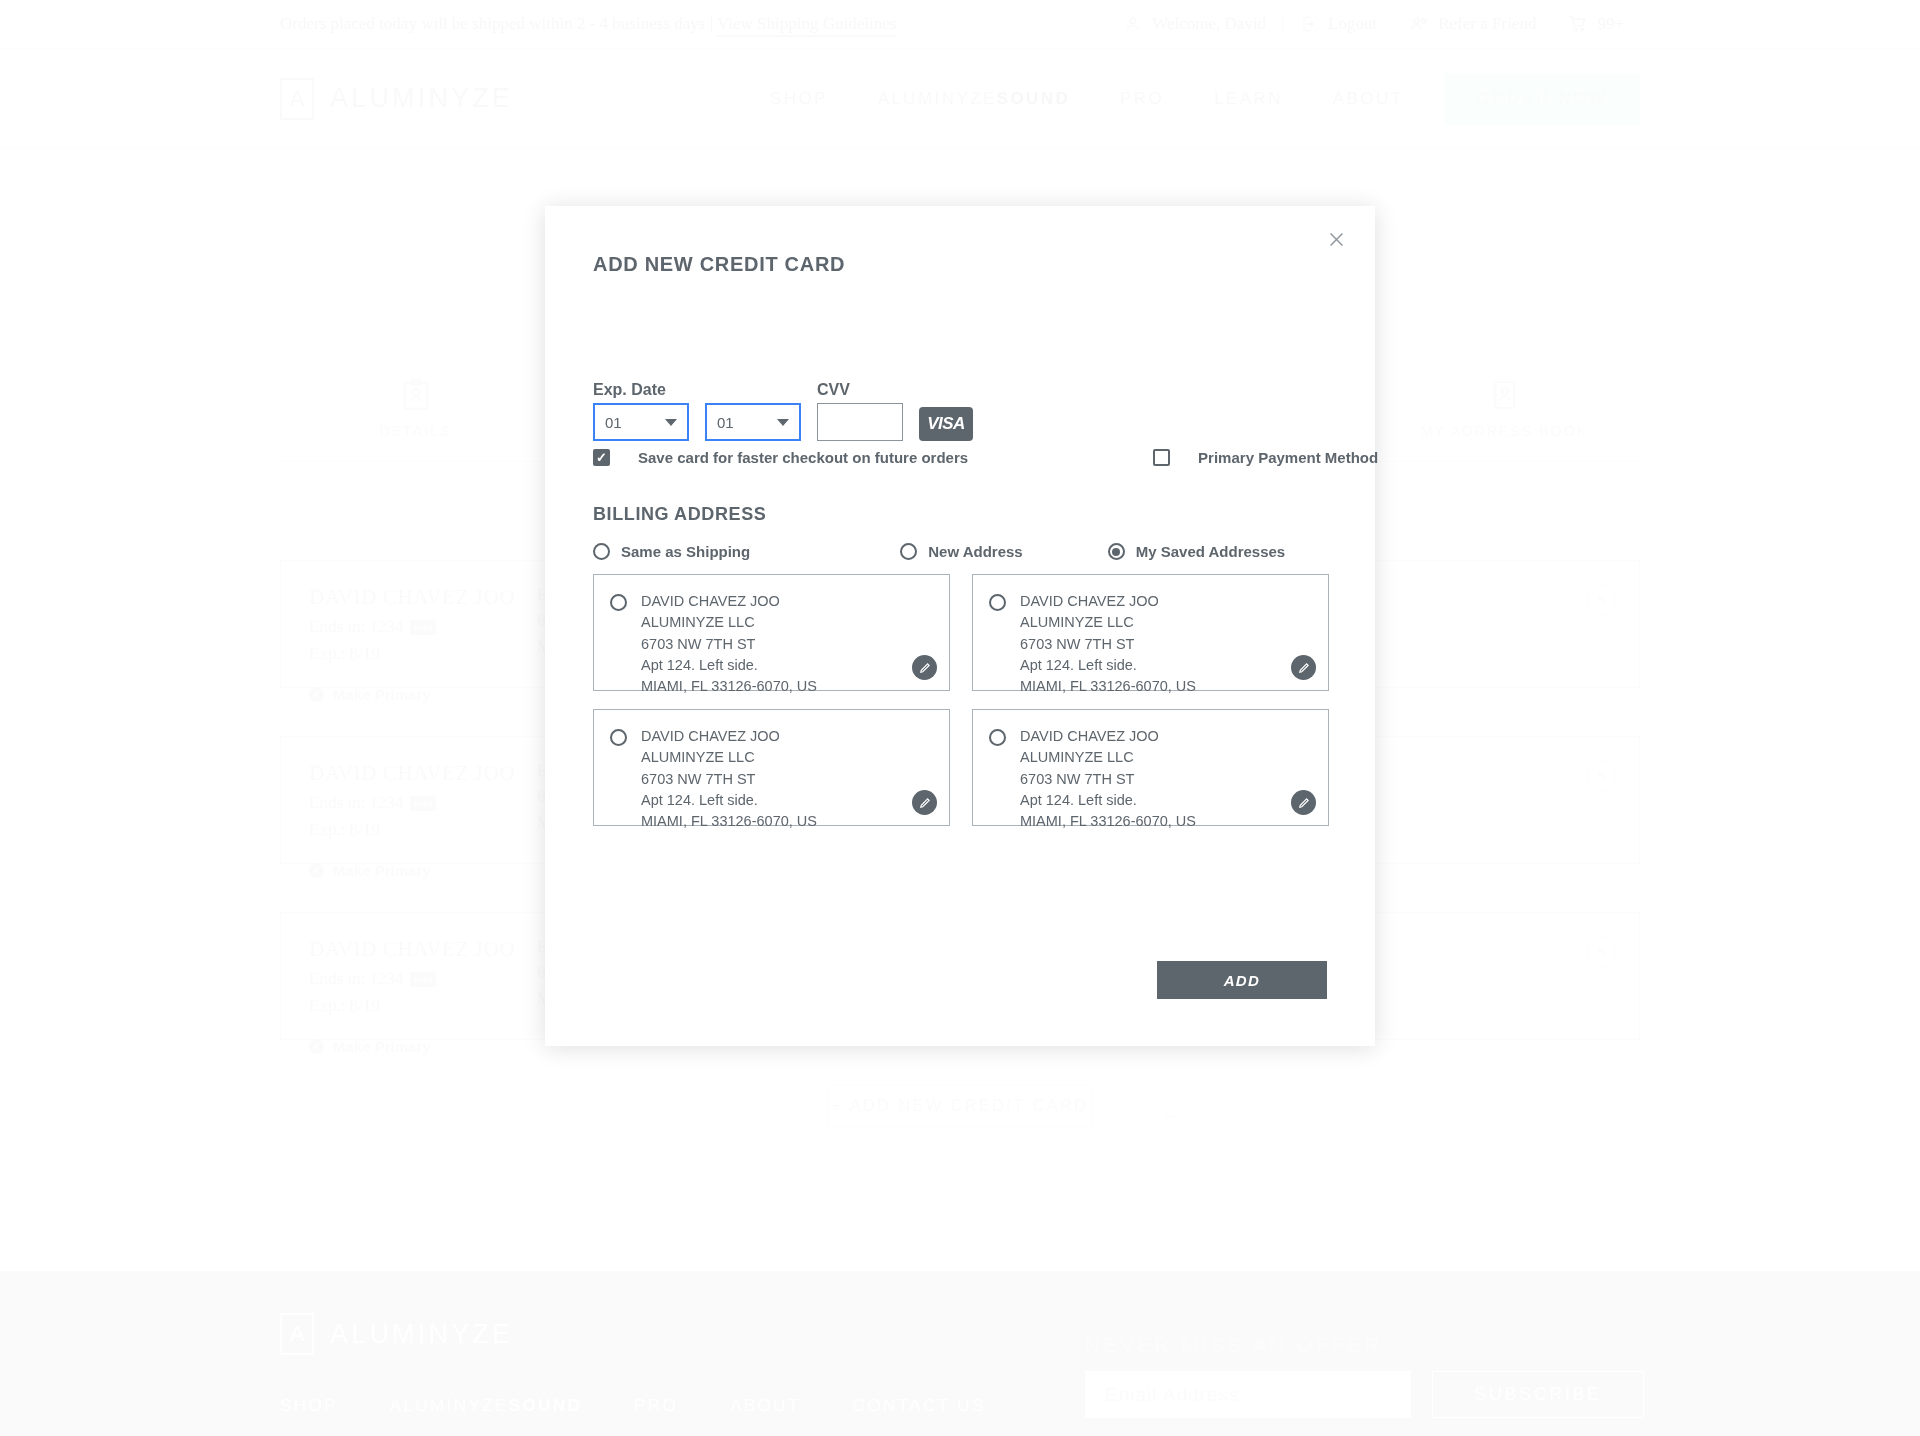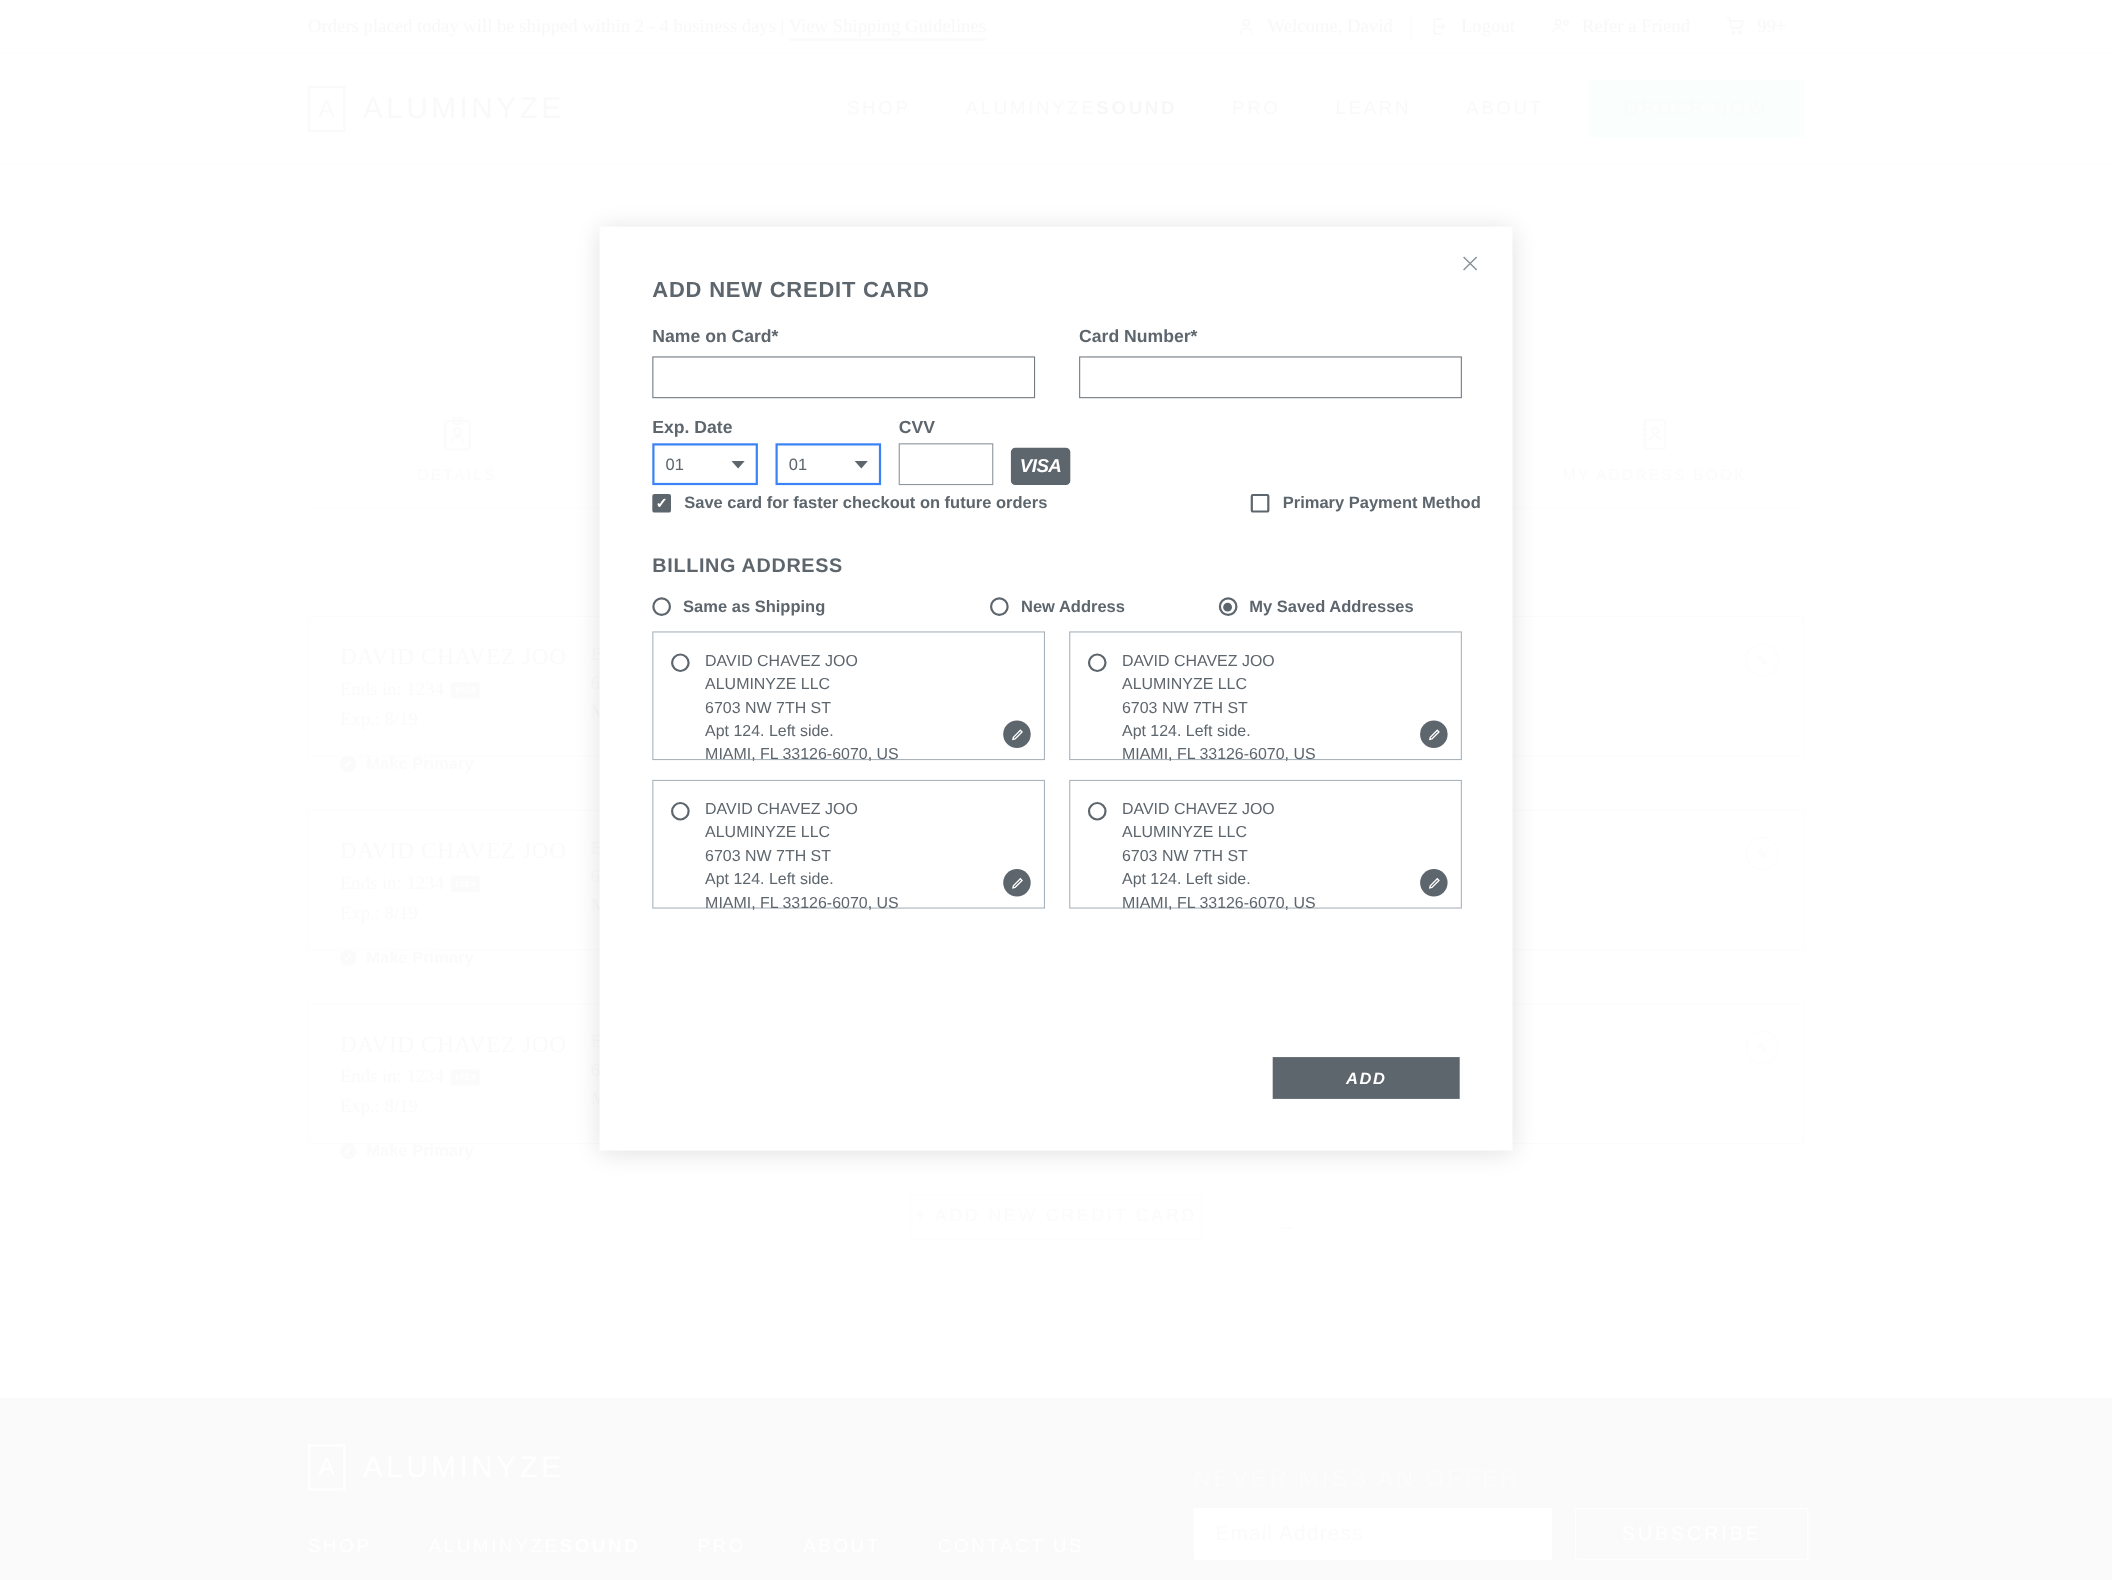--- a/index.html
+++ b/index.html
@@ -262,21 +262,21 @@
     letter-spacing: -.5px;
   }
   .exp-group { display: flex; flex-direction: column; }
   .exp-group .fld-label { margin-bottom: 4px; }
 
   .chk-row {
     position: absolute; left: 48px; top: 243px; width: 736px;
     display: flex; align-items: center;
   }
   .chk {
-    display: flex; align-items: center; gap: 12px;
+    display: flex; align-items: center; gap: 28px;
     font-size: 15px; font-weight: 700; color: #5d656d; white-space: nowrap;
   }
   .chk .box {
     width: 17px; height: 17px; border: 2px solid #5d656d; border-radius: 2px;
     display: flex; align-items: center; justify-content: center;
     background: #fff; flex: none;
   }
   .chk .box.on { background: #5d656d; }
   .chk .box.on::after {
     content: "✓"; color: #fff; font-size: 13px; line-height: 1; font-weight: 700;
@@ -566,30 +566,20 @@
   <div class="modal-backdrop"></div>
 
   <div class="modal">
     <div class="modal-close">
       <svg viewBox="0 0 20 20" fill="none" stroke="currentColor" stroke-width="1.6">
           <path d="M3 3l14 14M17 3L3 17"></path>
         </svg>
     </div>
     <div class="modal-title">ADD NEW CREDIT CARD</div>
 
-    <div class="grid-names">
-      <div>
-        <div class="fld-label">Name on Card*</div>
-        <input class="fld-input" value="" style="">
-      </div>
-      <div>
-        <div class="fld-label">Card Number*</div>
-        <input class="fld-input" value="" style="">
-      </div>
-    </div>
 
     <div class="exp-row">
       <div class="exp-group">
         <div class="fld-label">Exp. Date</div>
         <div style="display:flex;gap:16px">
           <div class="sel-box">
             <span>01</span>
             <span class="caret"></span>
           </div>
           <div class="sel-box">

